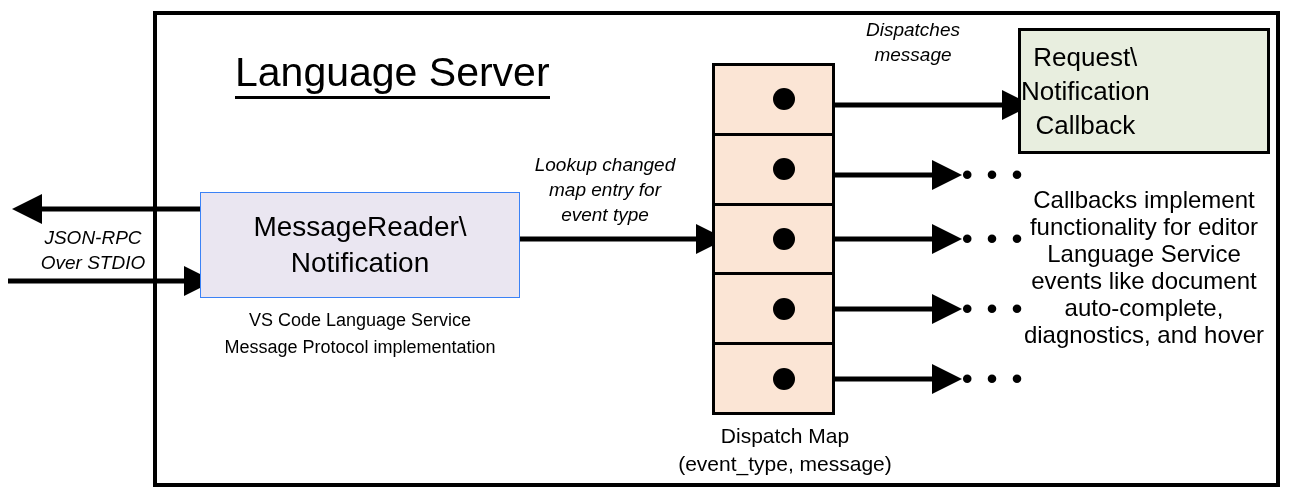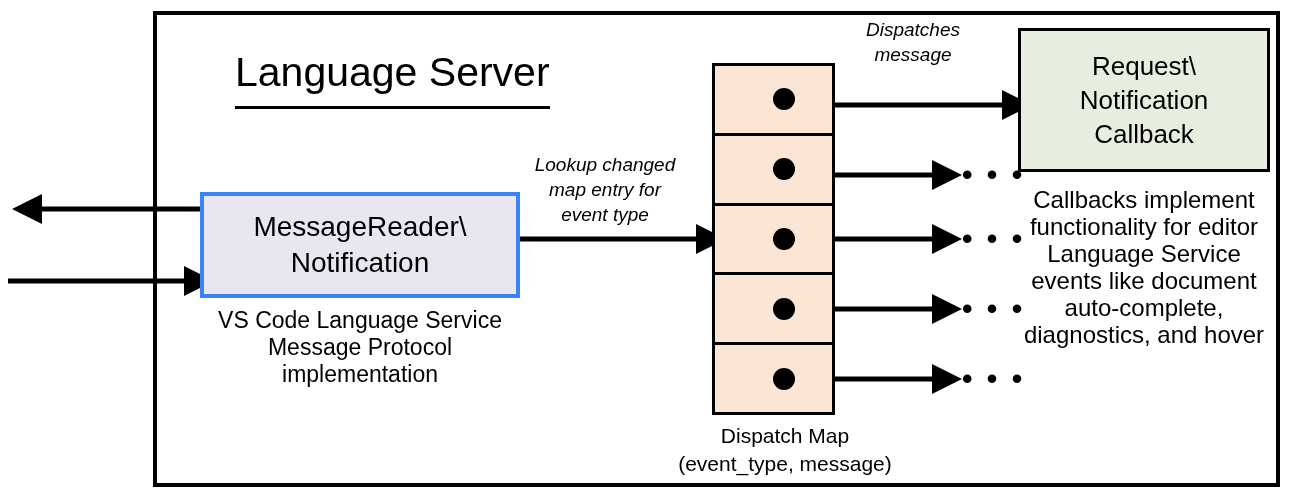--- a/index.html
+++ b/index.html
@@ -38,45 +38,45 @@
     width: 360px;
     font-size: 41px;
     line-height: 48px;
     letter-spacing: 0px;
     text-align: left;
     color: #000;
     white-space: nowrap;
   }
   #server-title .ul {
     border-bottom: 3px solid #000;
-    padding-bottom: 11px;
+    padding-bottom: 1px;
   }
 
   
   #reader-box {
     left: 200px;
     top: 192px;
     width: 320px;
     height: 106px;
     background: #EAE6F1;
-    border: 4px solid #3b82f6;
+    border: 1px solid #3b82f6;
     box-sizing: border-box;
     display: flex;
     align-items: center;
     justify-content: center;
     text-align: center;
     font-size: 28px;
     line-height: 36px;
   }
   #reader-caption {
     left: 190px;
     top: 307px;
     width: 340px;
     text-align: center;
-    font-size: 23px;
+    font-size: 18px;
     line-height: 27px;
   }
 
   
   #jsonrpc-label {
     left: 18px;
     top: 225px;
     width: 150px;
     text-align: center;
     font-size: 19px;
@@ -143,27 +143,27 @@
     text-align: center;
     font-size: 21px;
     line-height: 28px;
   }
 
   
   #callback-box {
     left: 1018px;
     top: 28px;
     width: 252px;
-    height: 144px;
+    height: 126px;
     background: #E8EEDF;
     border: 3px solid #000;
     box-sizing: border-box;
     display: flex;
     align-items: center;
-    justify-content: center;
+    justify-content: flex-start;
     text-align: center;
     font-size: 26px;
     line-height: 34px;
   }
   #callback-caption {
     left: 1010px;
     top: 186px;
     width: 268px;
     text-align: center;
     font-size: 24px;
@@ -230,20 +230,24 @@
     <g>
       <line x1="781" y1="309" x2="938" y2="309" stroke="#000" stroke-width="5" marker-end="url(#arrowhead)"></line>
     </g>
     <g>
       <line x1="781" y1="379" x2="938" y2="379" stroke="#000" stroke-width="5" marker-end="url(#arrowhead)"></line>
     </g>
   </svg>
 
   <div class="abs" id="server-title"><span class="ul">Language Server</span></div>
 
+  <div class="abs" id="jsonrpc-label">
+    <div>JSON-RPC</div>
+    <div>Over STDIO</div>
+  </div>
 
   <div class="abs" id="reader-box">
     <div>
       <div>MessageReader\</div>
       <div>Notification</div>
     </div>
   </div>
   <div class="abs" id="reader-caption">
     <div>VS Code Language Service</div>
     <div>Message Protocol implementation</div>

